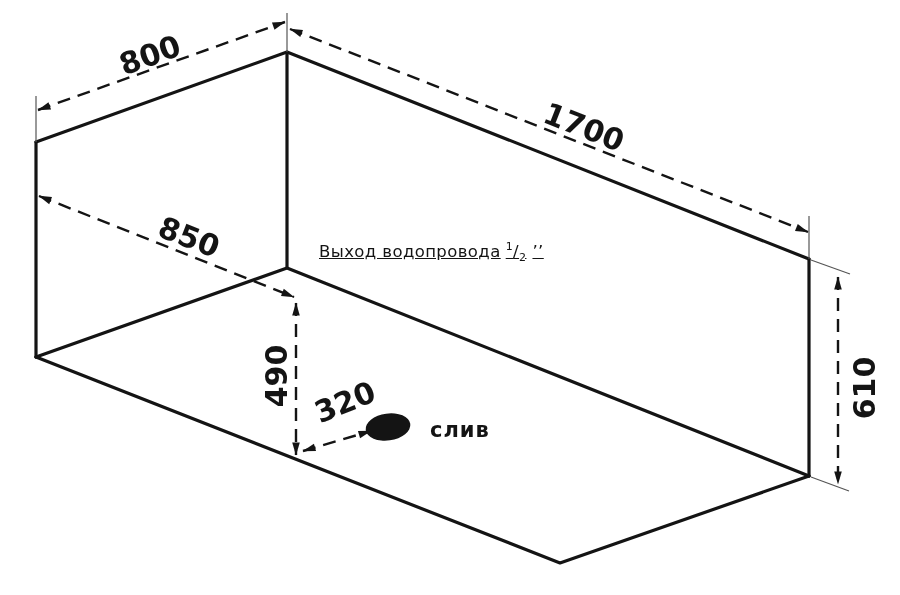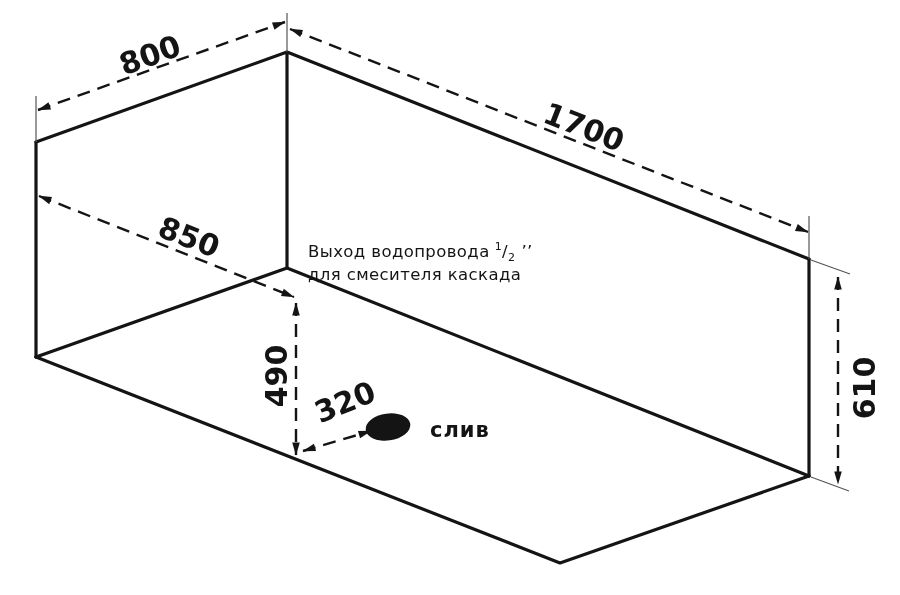--- a/index.html
+++ b/index.html
@@ -18,24 +18,25 @@
     font-family:"DejaVu Sans",sans-serif;
     font-weight:bold;font-size:30px;
     fill:var(--line,#141414);
   }
   .drain-label{
     font-family:"DejaVu Sans",sans-serif;
     font-weight:bold;font-size:21px;letter-spacing:1px;
     fill:var(--line,#141414);
   }
   .note{
-    position:absolute;left:308px;top:238px;
+    position:absolute;left:319px;top:238px;
     color:var(--line,#141414);
     font-size:16.5px;line-height:17.5px;letter-spacing:0.4px;
     white-space:nowrap;
+    text-decoration:underline;
   }
   .note sup{font-size:11px;margin-left:5px;}
   .note sub{font-size:11px;}
   .note .ticks{margin-left:6px;}
 </style>
 </head>
 <body>
 
 <div class="canvas">
 
@@ -74,16 +75,15 @@
     <text class="dim-label" x="864" y="388" text-anchor="middle" dominant-baseline="central" transform="rotate(-90 864 388)">610</text>
 
     <ellipse cx="388" cy="427" rx="22.5" ry="13.5" transform="rotate(-8 388 427)" style="fill:var(--drain,#141414)"></ellipse>
     <text class="drain-label" x="430" y="437" text-anchor="start">слив</text>
   </svg>
 
   <div class="note">
     <div class="note-line1">
       <span>Выход водопровода</span><sup>1</sup><span>/</span><sub>2</sub><span class="ticks">’’</span>
     </div>
-    <div class="note-line2">для смесителя каскада</div>
   </div>
 
 </div>
 
 </body></html>

